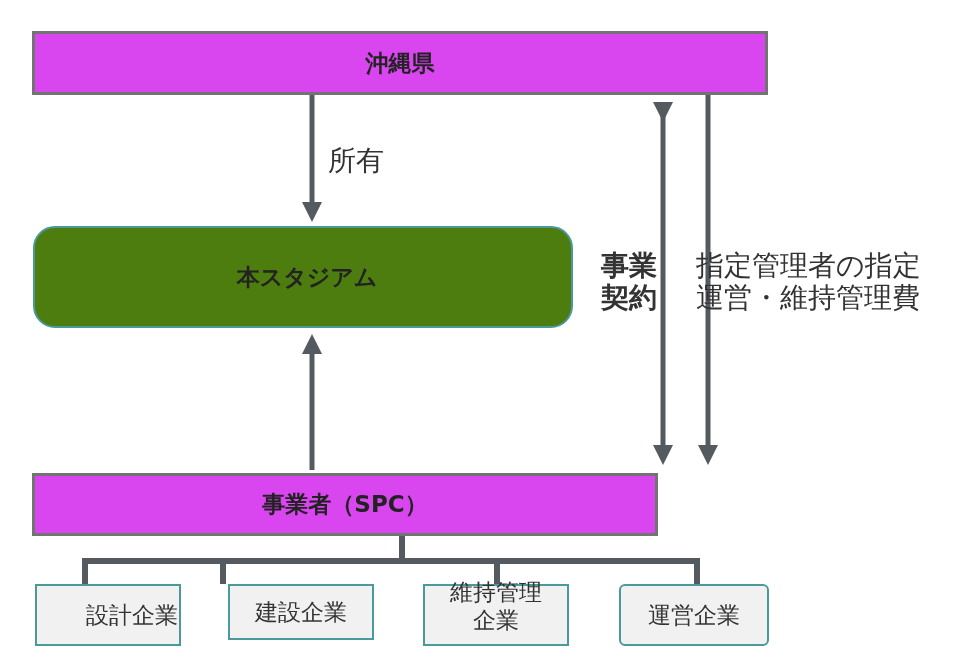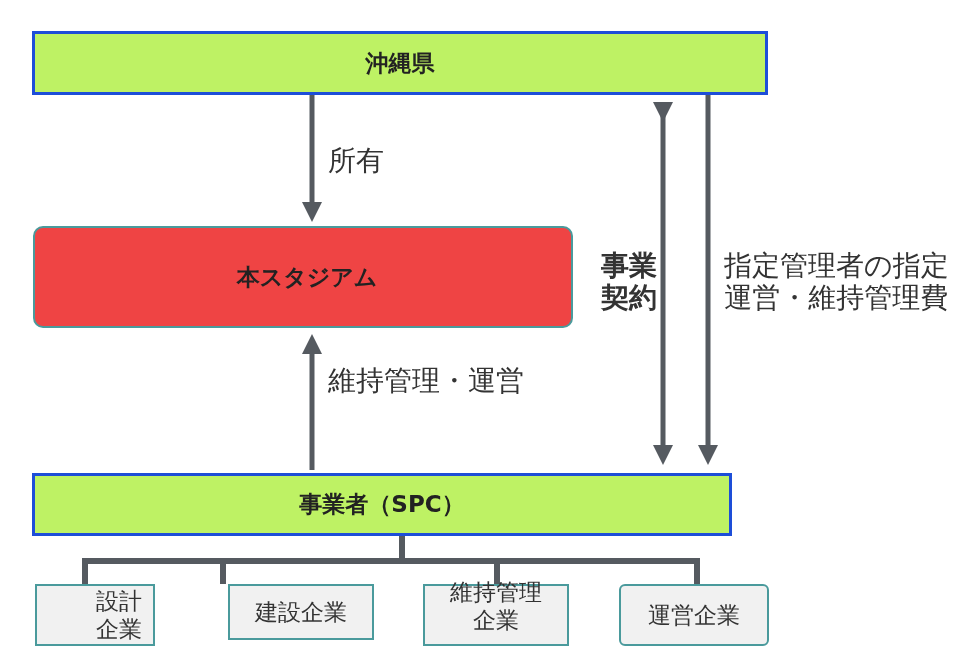--- a/index.html
+++ b/index.html
@@ -1,21 +1,21 @@
 <!DOCTYPE html>
 <html><head>
   <meta charset="utf-8">
   <style>
     html, body { margin: 0; padding: 0; background: #ffffff; }
     body { width: 971px; height: 657px; position: relative; overflow: hidden;
            font-family: "DejaVu Sans", "Liberation Sans", sans-serif; color: #2b2b2b; }
     .box { position: absolute; box-sizing: border-box; display: flex; flex-direction: column;
            align-items: center; justify-content: center; text-align: center; }
-    .box-main { background: #bef264; border: 3px solid #1d4ed8; }
-    .box-stadium { background: #ef4444; border: 2px solid #4a9a9c; border-radius: 10px; padding-left: 8px; }
+    .box-main { background: #d946ef; border: 3px solid #737373; }
+    .box-stadium { background: #4d7c0f; border: 2px solid #4a9a9c; border-radius: 22px; padding-left: 8px; }
     .box-company { background: #f1f1f1; border: 2px solid #4a9a9c; }
     .bold { font-weight: bold; color: #222; }
     .t-main { font-size: 23px; }
     .t-stadium { font-size: 23px; line-height: 34px; }
     .t-company { font-size: 23px; color: #333; line-height: 28px; }
     .label { position: absolute; font-size: 28px; color: #333; line-height: 32px; white-space: nowrap; }
     svg.lines { position: absolute; left: 0; top: 0; }
   </style>
 </head>
 <body>
@@ -46,38 +46,37 @@
 </svg>
 
 <div class="box box-main" style="left:32px; top:31px; width:736px; height:64px;">
   <span class="bold t-main">沖縄県</span>
 </div>
 
 <div class="box box-stadium" style="left:33px; top:226px; width:540px; height:102px;">
   <span class="bold t-stadium">本スタジアム</span>
 </div>
 
-<div class="box box-main" style="left:32px; top:473px; width:700px; height:63px;">
+<div class="box box-main" style="left:32px; top:473px; width:626px; height:63px;">
   <span class="bold t-main">事業者（SPC）</span>
 </div>
 
 <div class="label" style="left:328px; top:145px;">所有</div>
 <div class="label" style="left:328px; top:365px;">
-  <div>維持管理・運営</div>
 </div>
 <div class="label" style="left:601px; top:250px;font-weight:bold;">
   <div>事業</div>
   <div>契約</div>
 </div>
-<div class="label" style="left:724px; top:250px;text-align:center;">
+<div class="label" style="left:696px; top:250px;">
   <div>指定管理者の指定</div>
   <div>運営・維持管理費</div>
 </div>
 
-<div class="box box-company" style="left:35px; top:584px; width:120px; height:62px;padding-left:48px;">
+<div class="box box-company" style="left:35px; top:584px; width:146px; height:62px;padding-left:48px;">
   <span class="t-company">設計企業</span>
 </div>
 <div class="box box-company" style="left:228px; top:584px; width:146px; height:56px;">
   <span class="t-company">建設企業</span>
 </div>
 <div class="box box-company" style="left:423px; top:584px; width:146px; height:62px; justify-content:flex-start; overflow:visible;">
   <span class="t-company" style="margin-top:-8px;">維持管理</span>
   <span class="t-company">企業</span>
 </div>
 <div class="box box-company" style="left:619px; top:584px; width:150px; height:62px;border-radius:6px;">

